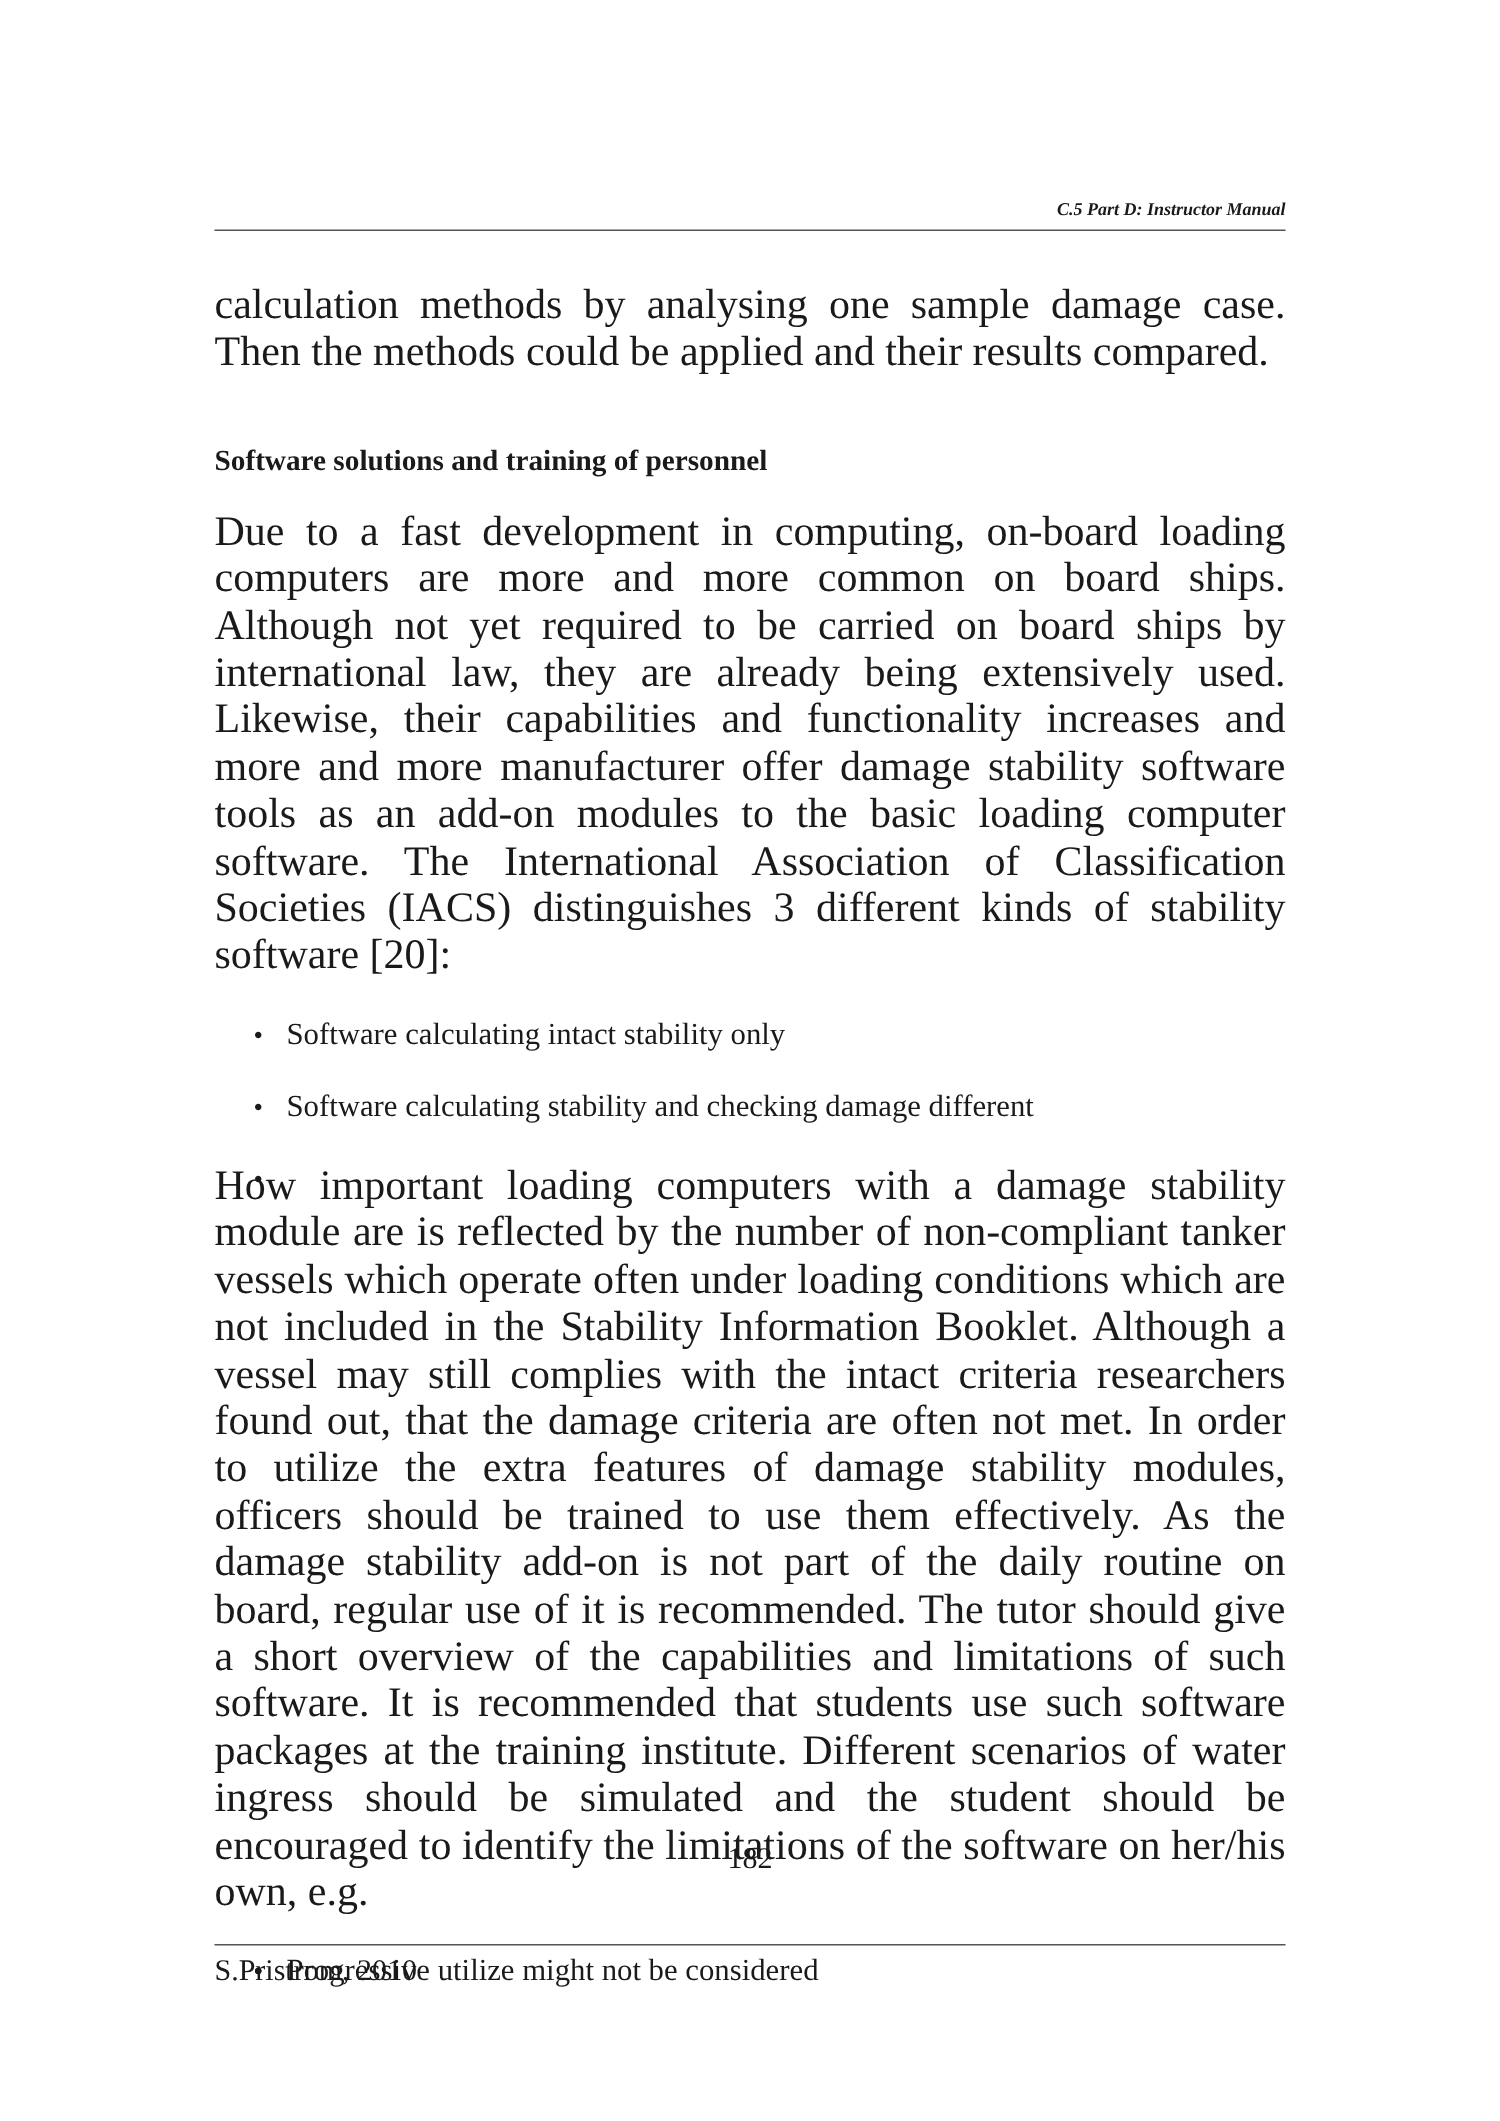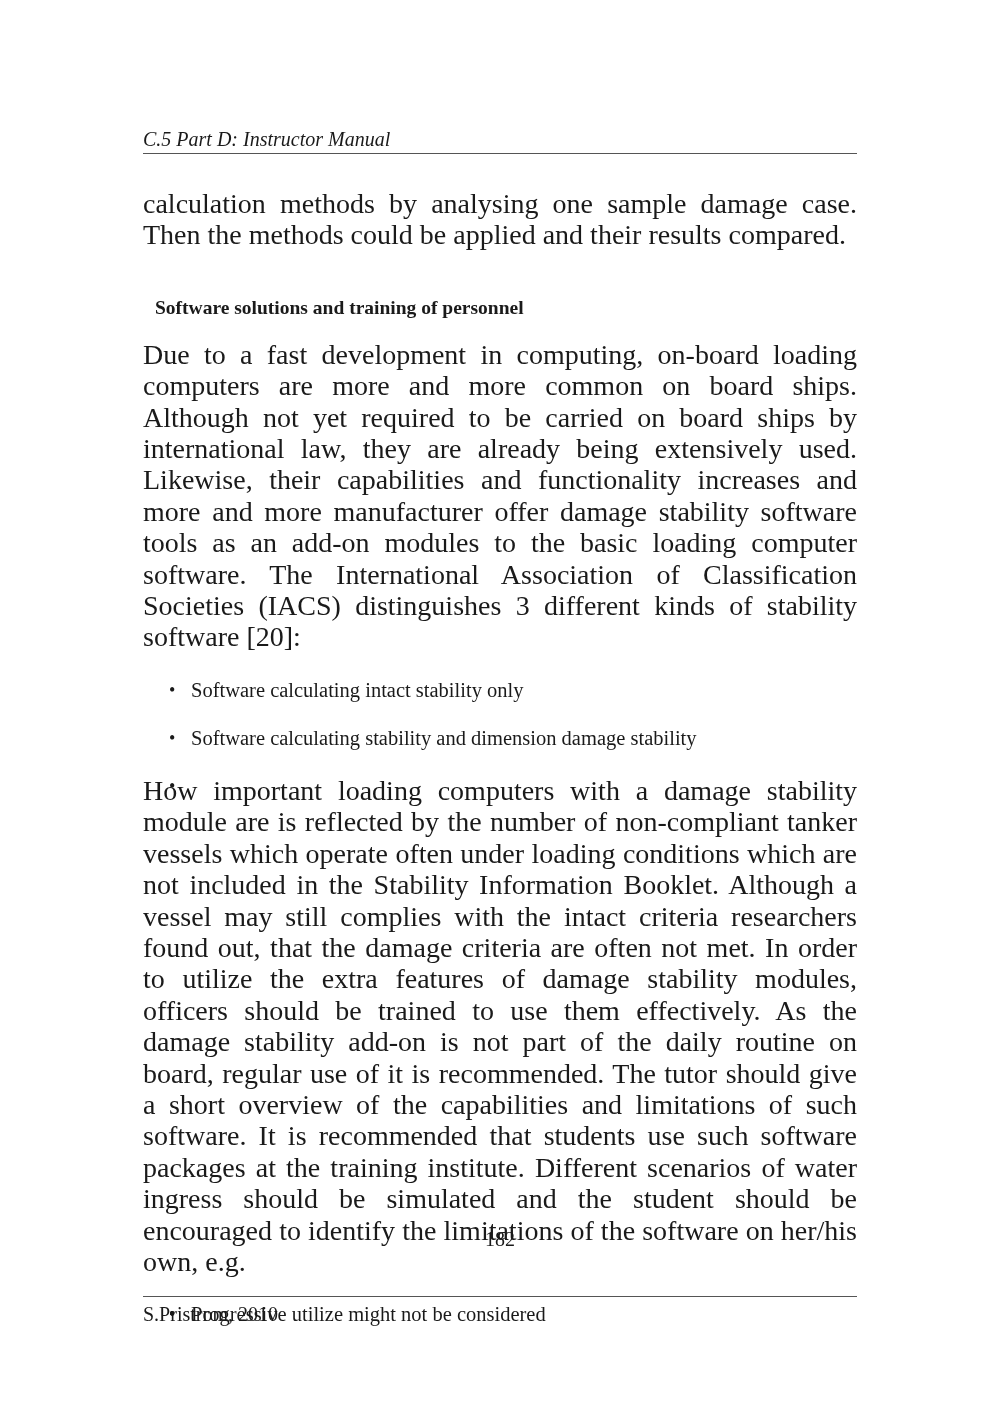--- a/index.html
+++ b/index.html
@@ -4,33 +4,33 @@
   <style>
     html, body { margin: 0; padding: 0; background: #ffffff; }
     body {
       width: 1000px; height: 1414px; position: relative; overflow: hidden;
       font-family: "Liberation Serif", "DejaVu Serif", serif;
       color: #1a1a1a;
     }
     .page { position: absolute; left: 143px; width: 714px; top: 0; }
     .header {
       position: absolute; top: 125px; left: 0; width: 714px;
-      text-align: left; font-style: italic; font-size: 20px; line-height: 28px;
+      text-align: right; font-style: italic; font-size: 12px; line-height: 28px; font-weight: bold;
     }
     .header-rule {
       position: absolute; top: 153px; left: 0; width: 714px; height: 0;
       border-top: 1px solid #555;
     }
     .content { position: absolute; top: 188px; left: 0; width: 714px; }
     p.body {
       margin: 0; font-size: 28px; line-height: 31.4px;
       text-align: justify; text-align-last: left; hyphens: manual;
     }
     h3.section {
-      margin: 12px; font-size: 19.5px; font-weight: bold; line-height: 28px;
+      margin: 0; font-size: 19.5px; font-weight: bold; line-height: 28px;
     }
     ul.bullets { list-style: none; margin: 0; padding: 0; }
     ul.bullets li {
       position: relative; padding-left: 48px; font-size: 20.5px; line-height: 32px;
       text-align: justify; text-align-last: left;
     }
     ul.bullets li .bullet {
       position: absolute; left: 26px; top: 0; font-size: 18px;
     }
     .footer-rule {
@@ -53,21 +53,21 @@
 
   <div class="content">
     <p class="body">calculation methods by analysing one sample damage case. Then the methods could be applied and their results compared.</p>
 
     <h3 class="section" style="margin-top:43px;">Software solutions and training of personnel</h3>
 
     <p class="body" style="margin-top:17px;">Due to a fast development in computing, on-board loading computers are mo­re and more common on board ships. Although not yet required to be carried on board ships by international law, they are already being extensively used. Likewise, their capabilities and functionality increases and more and more ma­nufacturer offer damage stability software tools as an add-on modules to the basic loading computer software. The International Association of Classification Societies (IACS) distinguishes 3 different kinds of stability software [20]:</p>
 
     <ul class="bullets" style="margin-top:21px;">
       <li><span class="bullet">•</span><span>Software calculating intact stability only</span></li>
-      <li style="margin-top:16px;"><span class="bullet">•</span><span>Software calculating stability and dimension damage stability</span></li>
+      <li style="margin-top:16px;"><span class="bullet">•</span><span>Software calculating stability and checking damage different</span></li>
       <li style="margin-top:16px;"><span class="bullet">•</span></li>
     </ul>
 
     <p class="body" style="margin-top:21px;">How important loading computers with a damage stability module are is reflec­ted by the number of non-compliant tanker vessels which operate often under loading conditions which are not included in the Stability Information Booklet. Although a vessel may still complies with the intact criteria researchers found out, that the damage criteria are often not met. In order to utilize the extra fea­tures of damage stability modules, officers should be trained to use them effec­tively. As the damage stability add-on is not part of the daily routine on board, regular use of it is recommended. The tutor should give a short overview of the capabilities and limitations of such software. It is recommended that students use such software packages at the training institute. Different scenarios of water ingress should be simulated and the student should be encouraged to identify the limitations of the software on her/his own, e.g.</p>
 
     <ul class="bullets" style="margin-top:21px;">
       <li><span class="bullet">•</span></li>
       <li style="margin-top:16px;"><span class="bullet">•</span></li>
       <li style="margin-top:16px;"><span class="bullet">•</span><span>Progressive utilize might not be considered</span></li>
     </ul>

